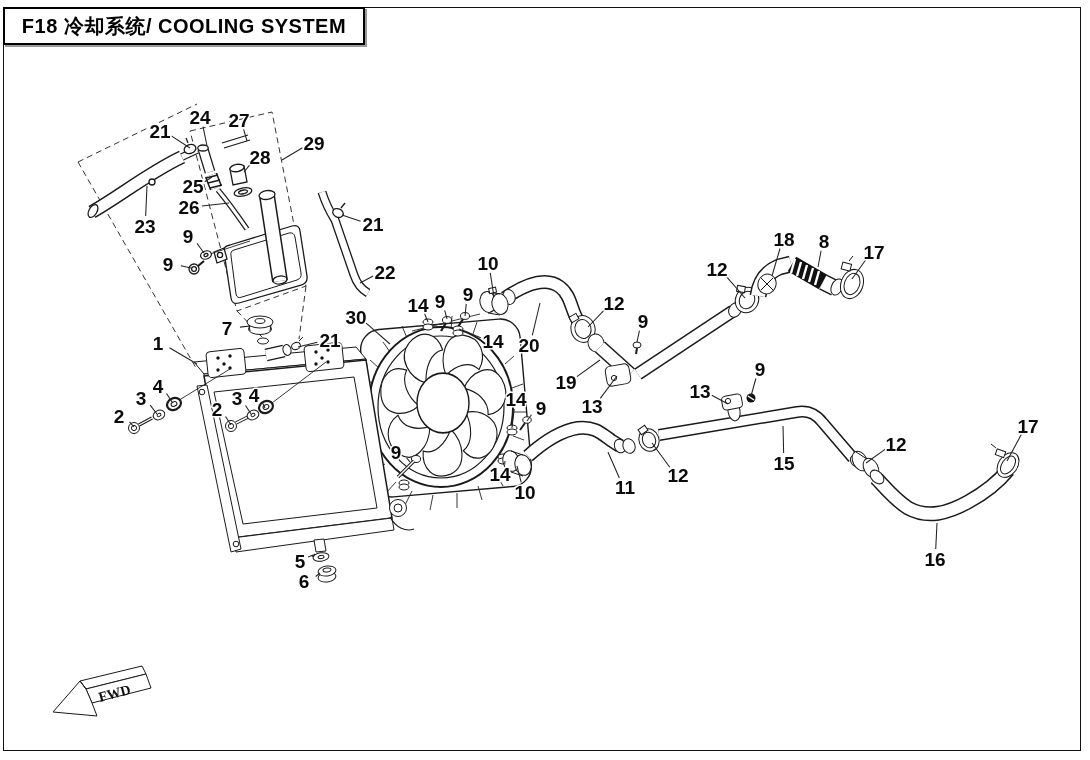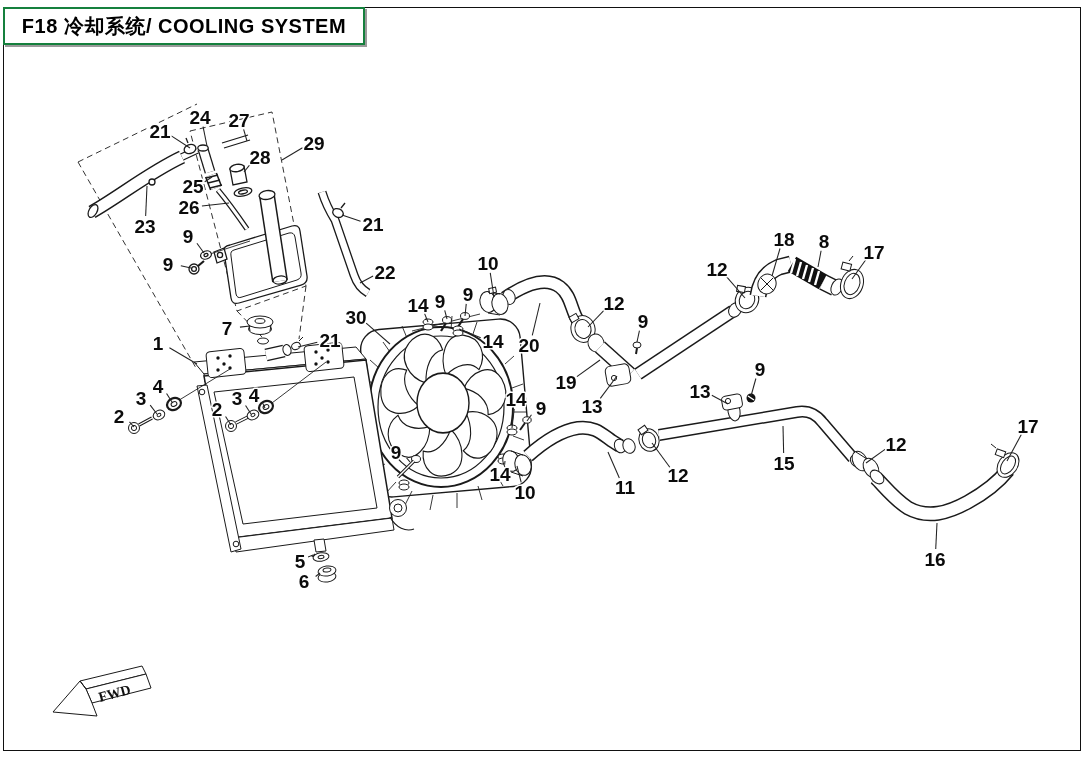--- a/index.html
+++ b/index.html
@@ -1,21 +1,21 @@
 <!DOCTYPE html>
 <html><head>
 <meta charset="utf-8">
 <style>
   html,body{margin:0;padding:0;background:#e8e8e8;}
   #page{position:relative;width:1090px;height:760px;background:#fff;overflow:hidden;
         font-family:"Liberation Sans",sans-serif;}
   #border-frame{position:absolute;left:3px;top:7px;width:1078px;height:744px;
         border:1.5px solid #111;box-sizing:border-box;}
   #title-box{position:absolute;left:3px;top:7px;width:362px;height:38px;background:#fff;
-        border:2px solid #15803d;box-sizing:border-box;display:flex;align-items:center;
+        border:2px solid #000000;box-sizing:border-box;display:flex;align-items:center;
         justify-content:center;box-shadow:2px 2px 0 0 #9a9a9a;z-index:5;}
   #title-box span{font-size:20px;font-weight:bold;color:#000;white-space:nowrap;letter-spacing:.5px;}
   svg{position:absolute;left:0;top:0;}
   .o{stroke:#1a1a1a;fill:none;}
   .f{stroke:#1a1a1a;fill:#fff;}
   .w{stroke:#fff;fill:none;}
   .bk{fill:#111;stroke:none;}
   .dash{stroke:#333;stroke-width:1;fill:none;stroke-dasharray:6 4;}
   .thin{stroke:#222;stroke-width:.9;fill:none;}
   .leader{stroke:#222;stroke-width:1.05;}

